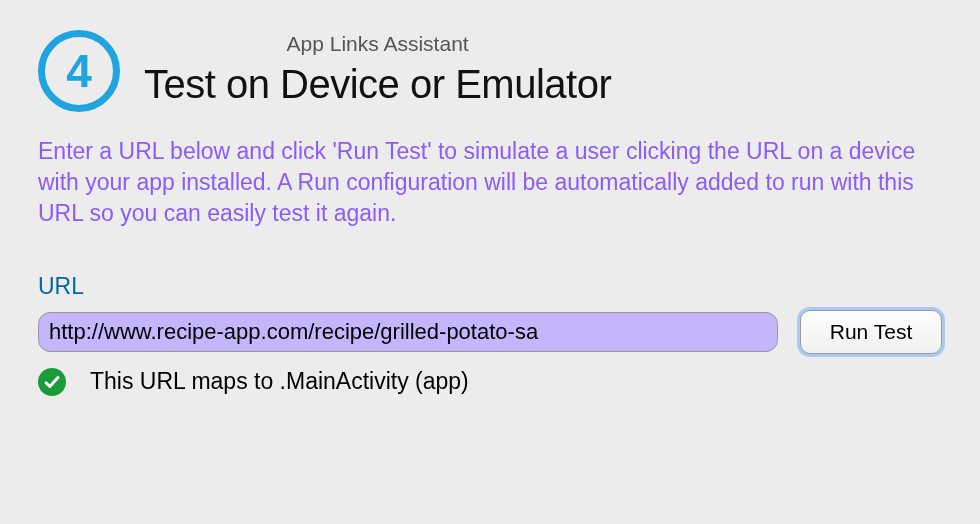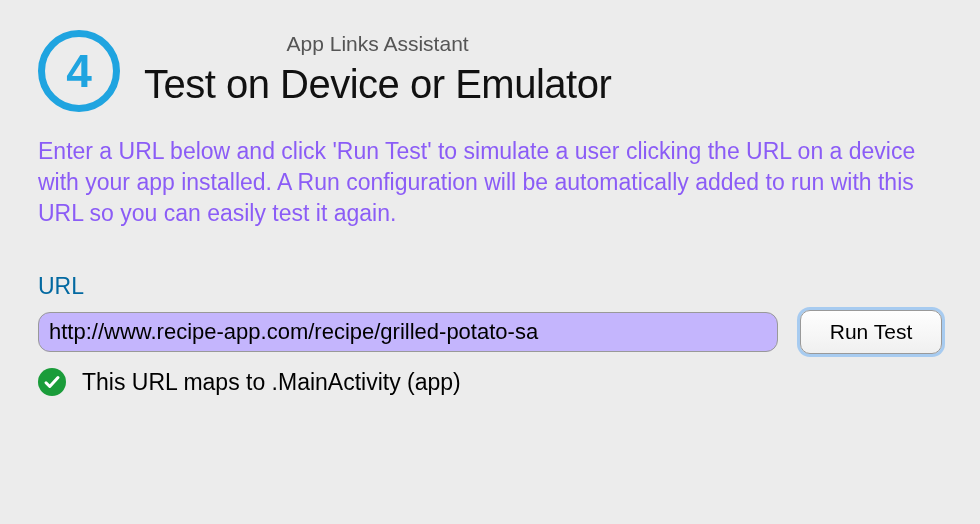--- a/index.html
+++ b/index.html
@@ -94,22 +94,21 @@
       border: 1px solid #999;
       border-radius: 10px;
       font-size: 21px;
       font-family: inherit;
       color: #000;
       cursor: pointer;
       box-shadow: 0 0 0 3px #a7cbf0;
     }
     .status-row {
       display: flex;
-      align-items: center;
-      gap: 16px;
+      gap: 24px;
       margin-top: 14px;
     }
     .check-icon {
       width: 28px;
       height: 28px;
       background: #1a9c3a;
       border-radius: 50%;
       display: flex;
       align-items: center;
       justify-content: center;

